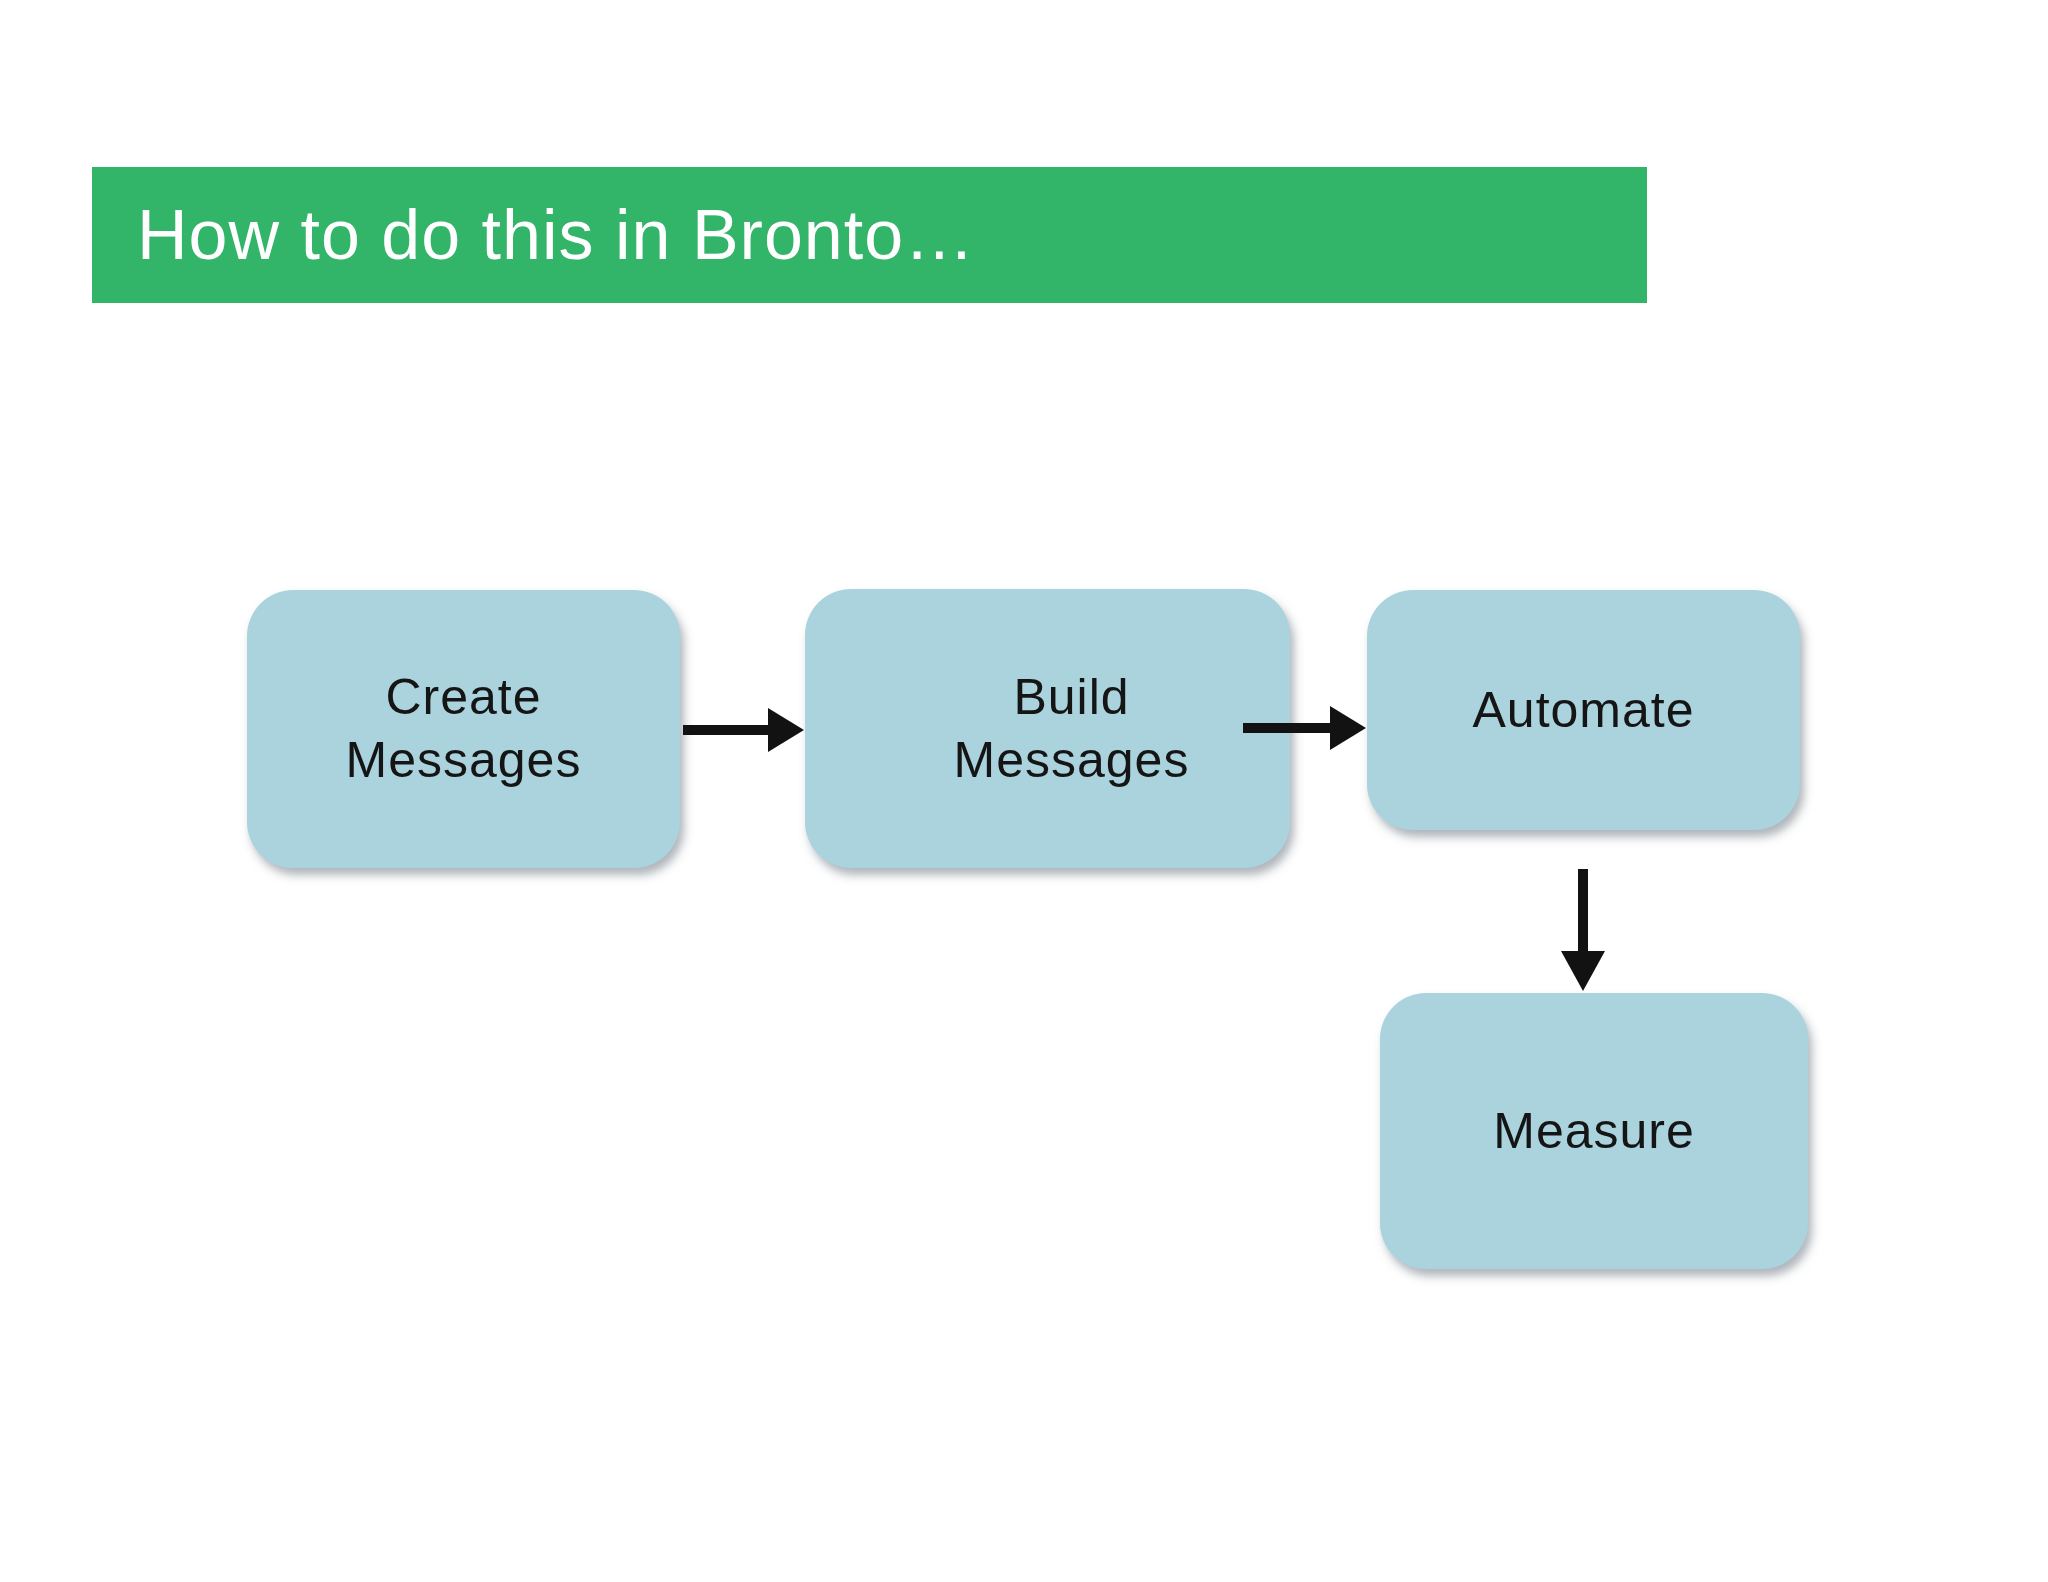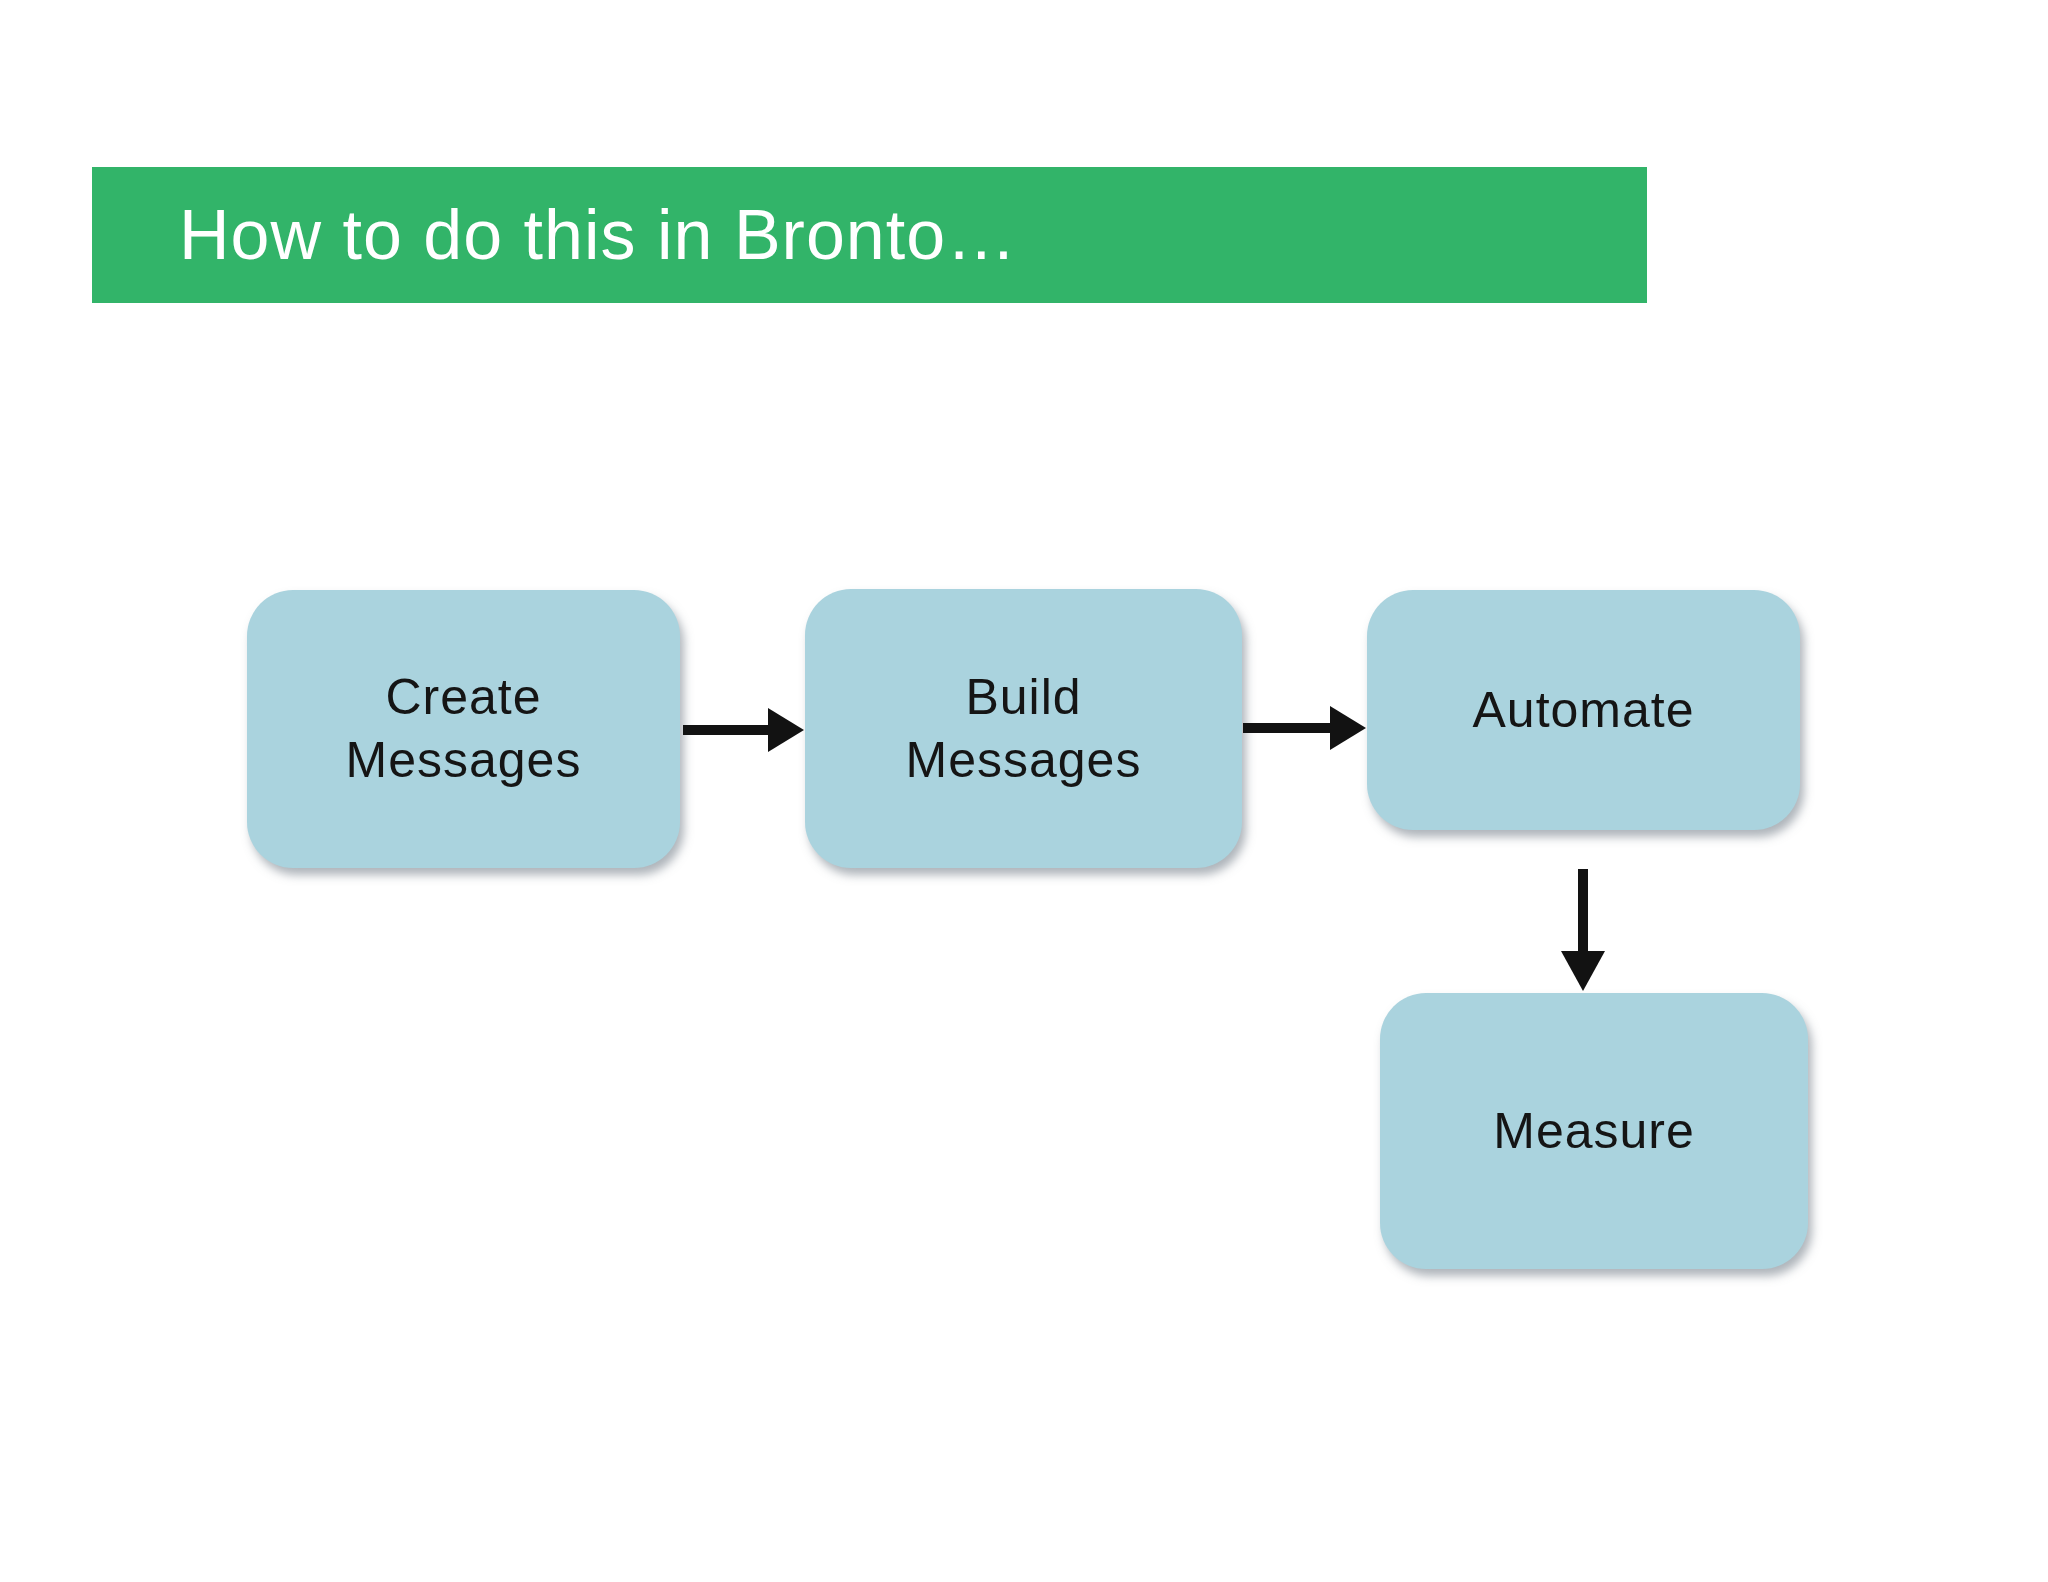--- a/index.html
+++ b/index.html
@@ -22,21 +22,21 @@
     left: 92px;
     top: 167px;
     width: 1555px;
     height: 136px;
     background: var(--header-green, #32b469);
     display: flex;
     align-items: center;
   }
   .slide-title {
     margin: 0;
-    padding-left: 87px;
+    padding-left: 45px;
     font-size: 70px;
     font-weight: 400;
     letter-spacing: 1px;
     color: var(--title-white, #ffffff);
     white-space: nowrap;
   }
 
   
   .logo {
     position: absolute;
@@ -74,21 +74,21 @@
     text-align: center;
   }
   .node-label {
     font-size: 50px;
     line-height: 1.26;
     letter-spacing: 1px;
     color: var(--box-text, #151515);
     white-space: pre-line;
   }
   .node-create   { left: 247px;  top: 590px; width: 433px; height: 278px; }
-  .node-build    { left: 805px;  top: 589px; width: 437px; height: 279px; }
+  .node-build    { left: 805px;  top: 589px; width: 437px; height: 279px; padding-left: 48px; }
   .node-automate { left: 1367px; top: 590px; width: 433px; height: 240px; }
   .node-measure  { left: 1367px; top: 993px; width: 428px; height: 276px; margin-left: 13px; }
 
   
   .arrow { position: absolute; }
   .arrow-h { height: 44px; }
   .arrow-v { width: 44px; }
   .shaft-h {
     position: absolute;
     left: 0;

